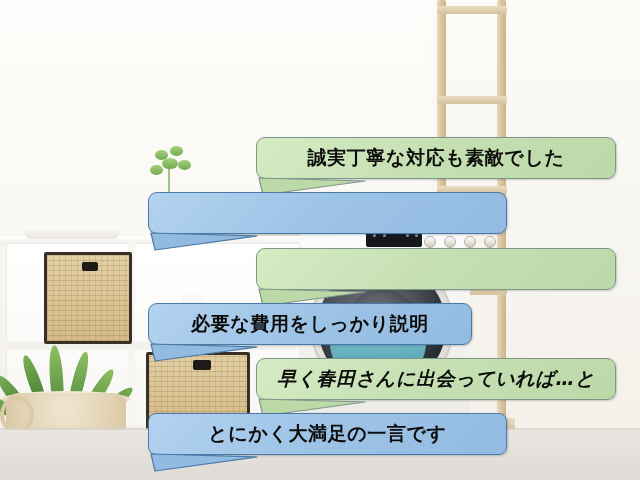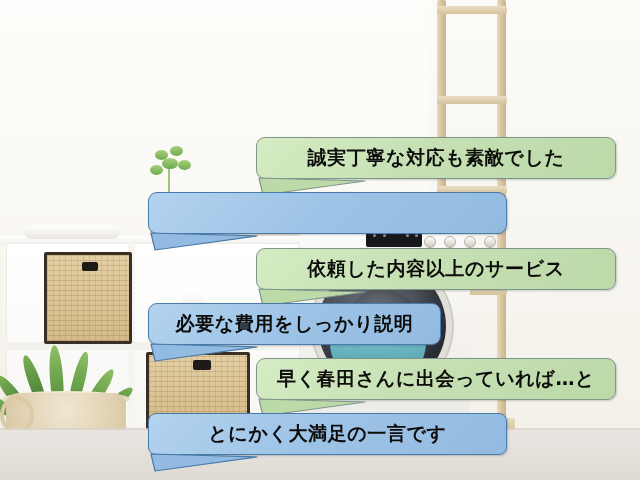--- a/index.html
+++ b/index.html
@@ -199,36 +199,35 @@
         </div>
       </div>
       <div class="callout blue" style="left: 148px; top: 192px; width: 359px;">
         <div class="tail">
           <svg width="120" height="20" viewBox="0 0 120 20">
             <path d="M2,0 L108,3 L6,17 Z" fill="#93bbe1" stroke="#4A7AA8" stroke-width="1.2" stroke-linejoin="round"></path>
           </svg>
         </div>
       </div>
       <div class="callout green" style="left: 256px; top: 248px; width: 360px;">
-        <span class="c-text">依頼した内容以上のサービス</span>
         <div class="tail">
           <svg width="120" height="20" viewBox="0 0 120 20">
             <path d="M2,0 L108,3 L6,17 Z" fill="#bcd9a8" stroke="#7F968A" stroke-width="1.2" stroke-linejoin="round"></path>
           </svg>
         </div>
       </div>
-      <div class="callout blue" style="left: 148px; top: 303px; width: 293px;">
+      <div class="callout blue" style="left: 148px; top: 303px; width: 324px;">
         <span class="c-text">必要な費用をしっかり説明</span>
         <div class="tail">
           <svg width="120" height="20" viewBox="0 0 120 20">
             <path d="M2,0 L108,3 L6,17 Z" fill="#93bbe1" stroke="#4A7AA8" stroke-width="1.2" stroke-linejoin="round"></path>
           </svg>
         </div>
       </div>
-      <div class="callout green" style="left: 256px; top: 358px; width: 360px;">
+      <div class="callout green" style="left: 256px; top: 358px; width: 360px; font-style: italic;">
         <span class="c-text">早く春田さんに出会っていれば…と</span>
         <div class="tail">
           <svg width="120" height="20" viewBox="0 0 120 20">
             <path d="M2,0 L108,3 L6,17 Z" fill="#bcd9a8" stroke="#7F968A" stroke-width="1.2" stroke-linejoin="round"></path>
           </svg>
         </div>
       </div>
       <div class="callout blue" style="left: 148px; top: 413px; width: 359px; border-radius: 8px;">
         <span class="c-text">とにかく大満足の一言です</span>
         <div class="tail">

